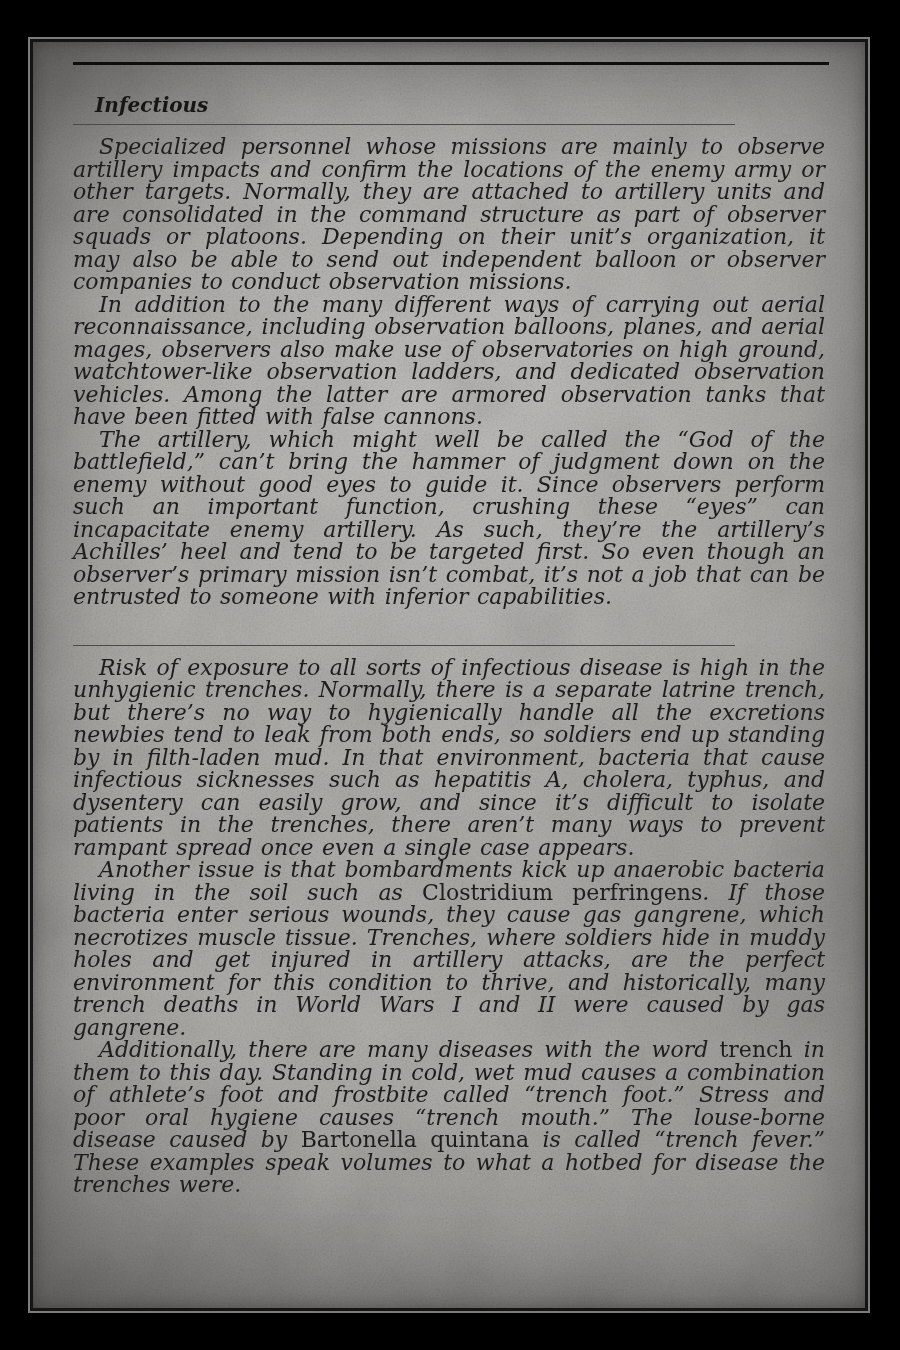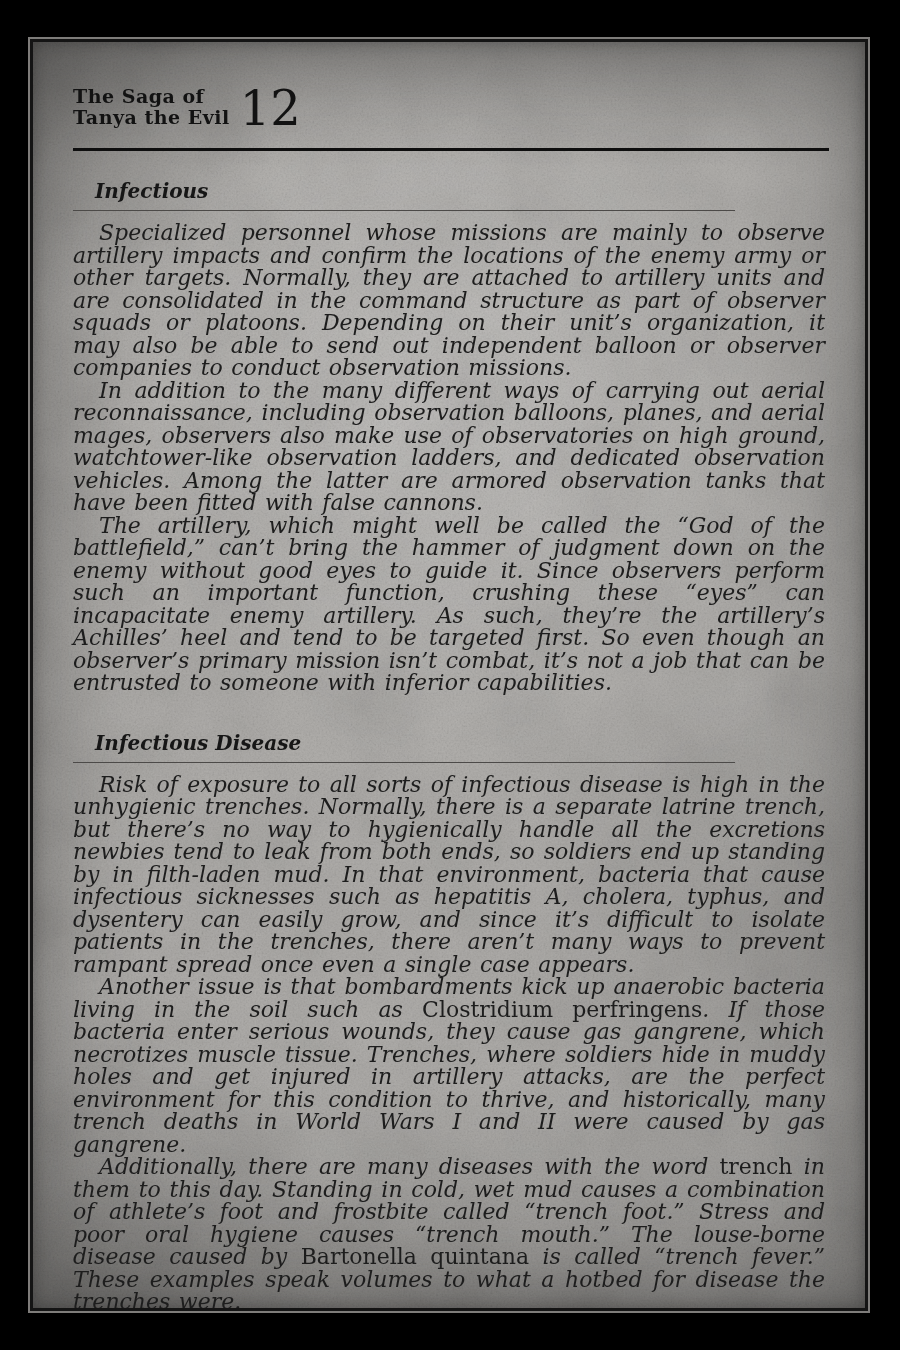--- a/index.html
+++ b/index.html
@@ -130,44 +130,36 @@
     <svg class="texture grain" width="832" height="1266" xmlns="http://www.w3.org/2000/svg">
       <filter id="grainNoise" x="0" y="0" width="100%" height="100%">
         <feTurbulence type="fractalNoise" baseFrequency="0.55" numOctaves="2" seed="4" result="t"></feTurbulence>
         <feColorMatrix in="t" type="saturate" values="0"></feColorMatrix>
       </filter>
       <rect width="832" height="1266" filter="url(#grainNoise)"></rect>
     </svg>
 
     <div class="content">
 
-      <div class="header-row">
-        <div class="series-logo">
-          <div>The Saga of</div>
-          <div>Tanya the Evil</div>
-        </div>
-        <div class="volume-number">12</div>
-      </div>
 
       <div class="header-rule"></div>
 
 
       <div class="sections">
   <section class="glossary-section">
     <h2 class="section-heading">Infectious</h2>
     <div class="heading-rule"></div>
     <div class="section-paragraphs">
               <p class="body-par"><span>Specialized personnel whose missions are mainly to observe artillery impacts and confirm the locations of the enemy army or other targets. Normally, they are attached to artillery units and are consolidated in the command structure as part of observer squads or platoons. Depending on their unit’s organization, it may also be able to send out independent balloon or observer companies to conduct observation missions.</span></p>
               <p class="body-par"><span>In addition to the many different ways of carrying out aerial reconnaissance, including observation balloons, planes, and aerial mages, observers also make use of observatories on high ground, watchtower-like observation ladders, and dedicated observation vehicles. Among the latter are armored observation tanks that have been fitted with false cannons.</span></p>
               <p class="body-par"><span>The artillery, which might well be called the “God of the battlefield,” can’t bring the hammer of judgment down on the enemy without good eyes to guide it. Since observers perform such an important function, crushing these “eyes” can incapacitate enemy artillery. As such, they’re the artillery’s Achilles’ heel and tend to be targeted first. So even though an observer’s primary mission isn’t combat, it’s not a job that can be entrusted to someone with inferior capabilities.</span></p>
             </div>
   </section>
 
   <section class="glossary-section">
-    <h2 class="section-heading">Infectious Disease</h2>
     <div class="heading-rule"></div>
     <div class="section-paragraphs">
               <p class="body-par"><span>Risk of exposure to all sorts of infectious disease is high in the unhygienic trenches. Normally, there is a separate latrine trench, but there’s no way to hygienically handle all the excretions newbies tend to leak from both ends, so soldiers end up standing by in filth-laden mud. In that environment, bacteria that cause infectious sicknesses such as hepatitis A, cholera, typhus, and dysentery can easily grow, and since it’s difficult to isolate patients in the trenches, there aren’t many ways to prevent rampant spread once even a single case appears.</span></p>
               <p class="body-par"><span>Another issue is that bombardments kick up anaerobic bacteria living in the soil such as </span><span class="upright">Clostridium perfringens</span><span>. If those bacteria enter serious wounds, they cause gas gangrene, which necrotizes muscle tissue. Trenches, where soldiers hide in muddy holes and get injured in artillery attacks, are the perfect environment for this condition to thrive, and historically, many trench deaths in World Wars I and II were caused by gas gangrene.</span></p>
               <p class="body-par"><span>Additionally, there are many diseases with the word </span><span class="upright">trench</span><span> in them to this day. Standing in cold, wet mud causes a combination of athlete’s foot and frostbite called “trench foot.” Stress and poor oral hygiene causes “trench mouth.” The louse-borne disease caused by </span><span class="upright">Bartonella quintana</span><span> is called “trench fever.” These examples speak volumes to what a hotbed for disease the trenches were.</span></p>
             </div>
   </section>
 </div>
 
     </div>

